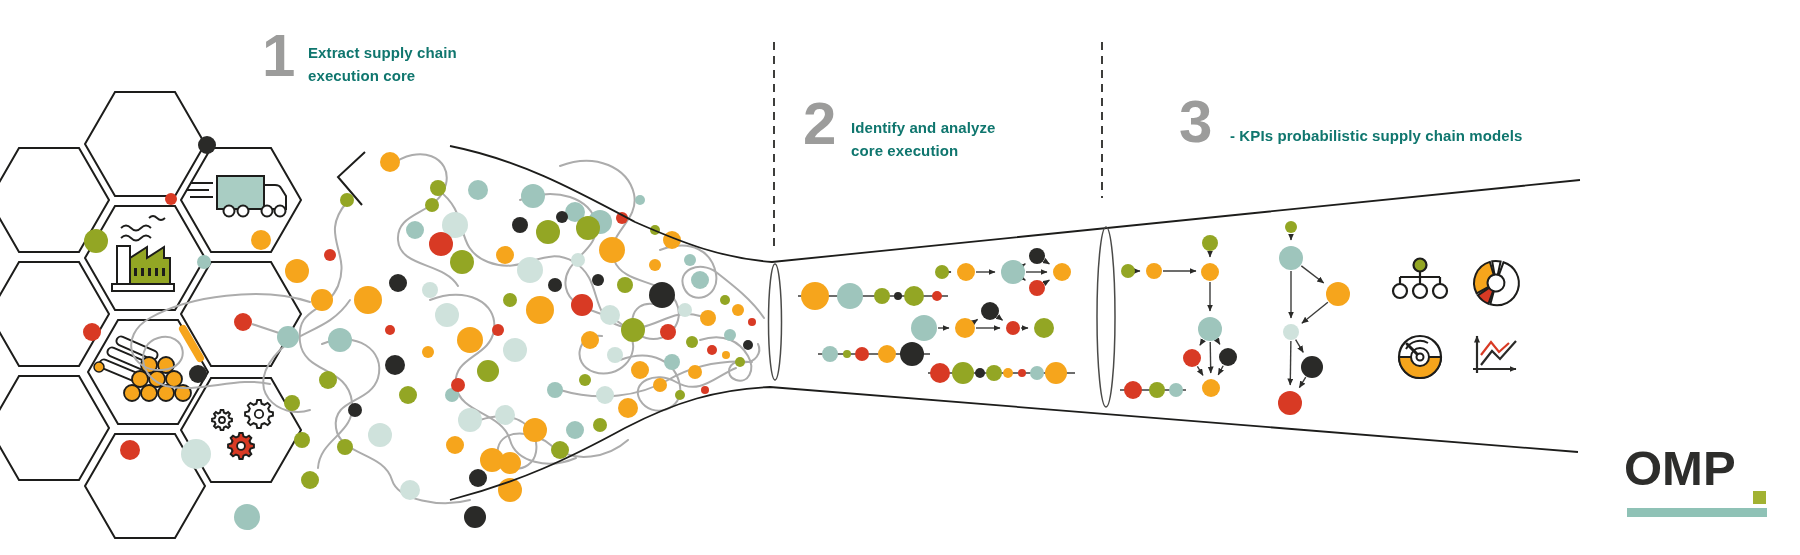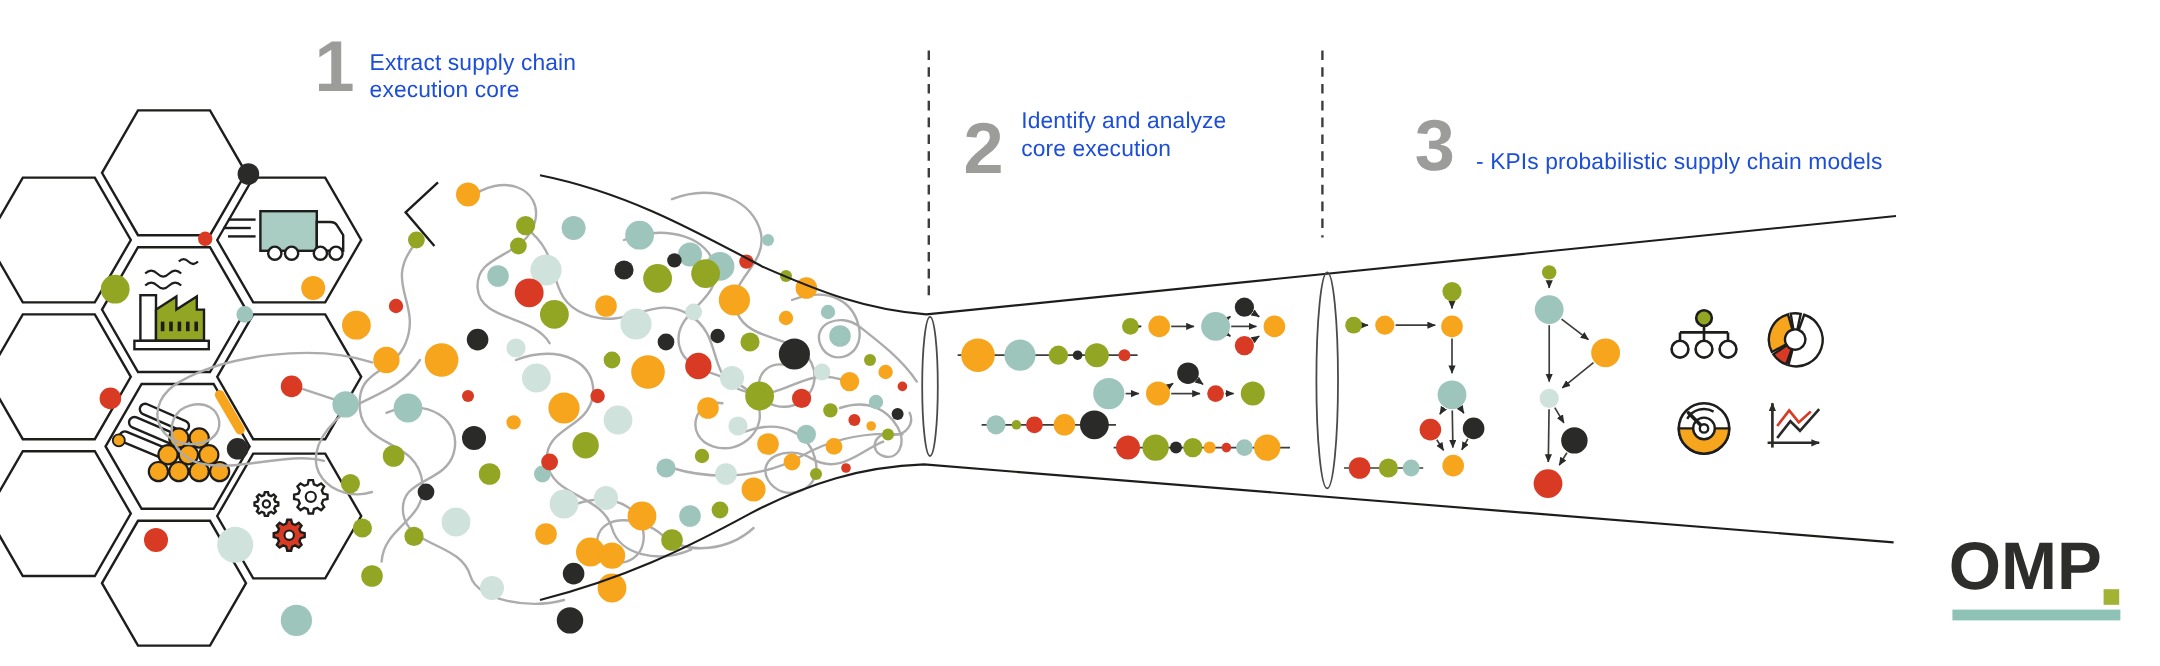--- a/index.html
+++ b/index.html
@@ -7,25 +7,25 @@
     width:1800px;height:555px;position:relative;background:#ffffff;
     overflow:hidden;font-family:"Liberation Sans",sans-serif;
   }
   #stage{position:absolute;left:0;top:0;width:1800px;height:555px;}
   svg{position:absolute;left:0;top:0;}
   .step-num{
     position:absolute;font-weight:bold;font-size:60px;line-height:1;
     color:#9C9C9B;letter-spacing:0;
   }
   .step-text{
-    position:absolute;font-weight:normal;font-size:19px;line-height:23px;
-    color:#1d4ed8;letter-spacing:0.1px;white-space:nowrap;
+    position:absolute;font-weight:bold;font-size:15px;line-height:23px;
+    color:#0f766e;letter-spacing:0.1px;white-space:nowrap;
   }
   .logo-text{
-    position:absolute;left:1624px;top:444px;font-weight:bold;font-size:56px;
+    position:absolute;left:1624px;top:444px;font-weight:bold;font-size:49px;
     line-height:1;color:#2D2D2B;letter-spacing:0;
   }
   .logo-dot{
     position:absolute;left:1753px;top:491px;width:13px;height:13px;background:#A2B232;
   }
   .logo-bar{
     position:absolute;left:1627px;top:508px;width:140px;height:9px;background:#8FC2B6;
   }
 </style>
 </head>
@@ -391,21 +391,21 @@
   <line x1="1102" y1="42" x2="1102" y2="198" stroke="#3D3D3B" stroke-width="2" stroke-dasharray="8 6"></line>
 </svg>
 
   <div class="step-num" style="left:262px;top:26px">1</div>
   <div class="step-text" style="left:308px;top:41px">
     <span>Extract supply chain</span><br>
     <span>execution core</span>
   </div>
 
   <div class="step-num" style="left:803px;top:94px">2</div>
-  <div class="step-text" style="left:851px;top:90px">
+  <div class="step-text" style="left:851px;top:116px">
     <span>Identify and analyze</span><br>
     <span>core execution</span>
   </div>
 
   <div class="step-num" style="left:1179px;top:92px">3</div>
   <div class="step-text" style="left:1230px;top:101px">
     <br>
     <span>- KPIs probabilistic supply chain models</span>
   </div>
 

